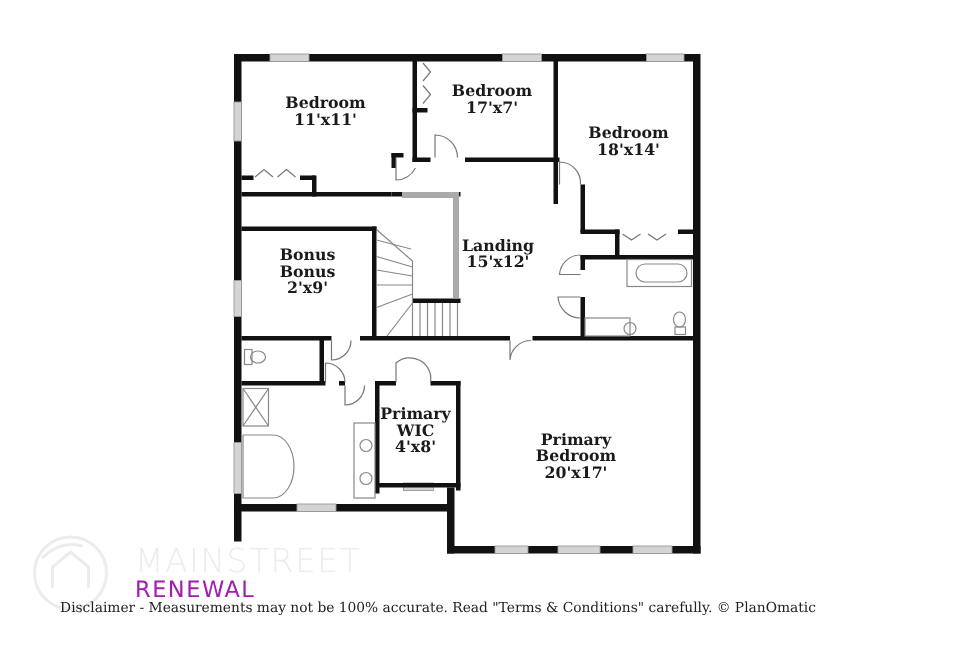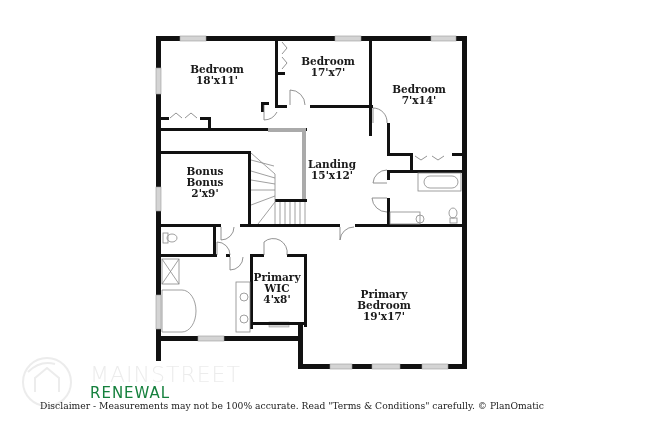--- a/index.html
+++ b/index.html
@@ -1,21 +1,21 @@
 <!DOCTYPE html>
 <html><head>
   <meta charset="utf-8">
   <style>
     html, body { margin: 0; padding: 0; background: #ffffff; }
     body { width: 650px; height: 433px; position: relative; overflow: hidden; font-family: "DejaVu Serif", "Liberation Serif", serif; }
     #plan { position: absolute; left: 0; top: 0; width: 650px; height: 433px; }
     .room-label { position: absolute; text-align: center; font-family: "DejaVu Serif", "Liberation Serif", serif; font-weight: bold; font-size: 10.5px; line-height: 11px; color: #1a1a1a; transform: translate(-50%, -50%); white-space: nowrap; }
     .room-label .dim { display: block; }
     .wm-text1 { position: absolute; left: 90px; top: 362px; font-family: "DejaVu Sans", "Liberation Sans", sans-serif; font-size: 22px; letter-spacing: 1px; color: #ececec; font-weight: 300; }
-    .wm-text2 { position: absolute; left: 90px; top: 384px; font-family: "DejaVu Sans", "Liberation Sans", sans-serif; font-size: 15px; letter-spacing: 1px; color: #15803d; }
+    .wm-text2 { position: absolute; left: 90px; top: 384px; font-family: "DejaVu Sans", "Liberation Sans", sans-serif; font-size: 15px; letter-spacing: 1px; color: #a21caf; }
     .disclaimer { position: absolute; left: 0; width: 584px; top: 400px; text-align: center; font-family: "DejaVu Serif", "Liberation Serif", serif; font-size: 9.2px; color: #222; }
   </style>
 </head>
 <body>
 
 <svg id="plan" viewBox="0 0 650 433" xmlns="http://www.w3.org/2000/svg">
 
   <g stroke="#ececec" fill="none" stroke-width="2">
     <circle cx="47" cy="382" r="24"></circle>
     <path d="M35 392 L35 378 L47 368 L59 378 L59 392"></path>
@@ -159,46 +159,46 @@
     <path d="M162 290 L182 290 A12 18 0 0 1 182 332 L162 332 Z"></path>
 
     <rect x="236" y="282" width="14" height="50"></rect>
     <circle cx="244" cy="297" r="4"></circle>
     <circle cx="244" cy="319" r="4"></circle>
   </g>
 </svg>
 
 <div class="room-label" style="left:217px; top:75px;">
   <span>Bedroom</span>
-  <span class="dim">18'x11'</span>
+  <span class="dim">11'x11'</span>
 </div>
 <div class="room-label" style="left:328px; top:67px;">
   <span>Bedroom</span>
   <span class="dim">17'x7'</span>
 </div>
 <div class="room-label" style="left:419px; top:95px;">
   <span>Bedroom</span>
-  <span class="dim">7'x14'</span>
+  <span class="dim">18'x14'</span>
 </div>
 <div class="room-label" style="left:205px; top:182px;text-align:center;">
   <span class="dim">Bonus</span>
   <span class="dim">Bonus</span>
   <span class="dim">2'x9'</span>
 </div>
 <div class="room-label" style="left:332px; top:170px;">
   <span class="dim">Landing</span>
   <span class="dim">15'x12'</span>
 </div>
 <div class="room-label" style="left:277px; top:288px;">
   <span class="dim">Primary</span>
   <span class="dim">WIC</span>
   <span class="dim">4'x8'</span>
 </div>
 <div class="room-label" style="left:384px; top:305px;">
   <span class="dim">Primary</span>
   <span class="dim">Bedroom</span>
-  <span class="dim">19'x17'</span>
+  <span class="dim">20'x17'</span>
 </div>
 
 <div class="wm-text1">MAINSTREET</div>
 <div class="wm-text2">RENEWAL</div>
 
 <div class="disclaimer">Disclaimer - Measurements may not be 100% accurate. Read "Terms &amp; Conditions" carefully. © PlanOmatic</div>
 
 </body></html>

